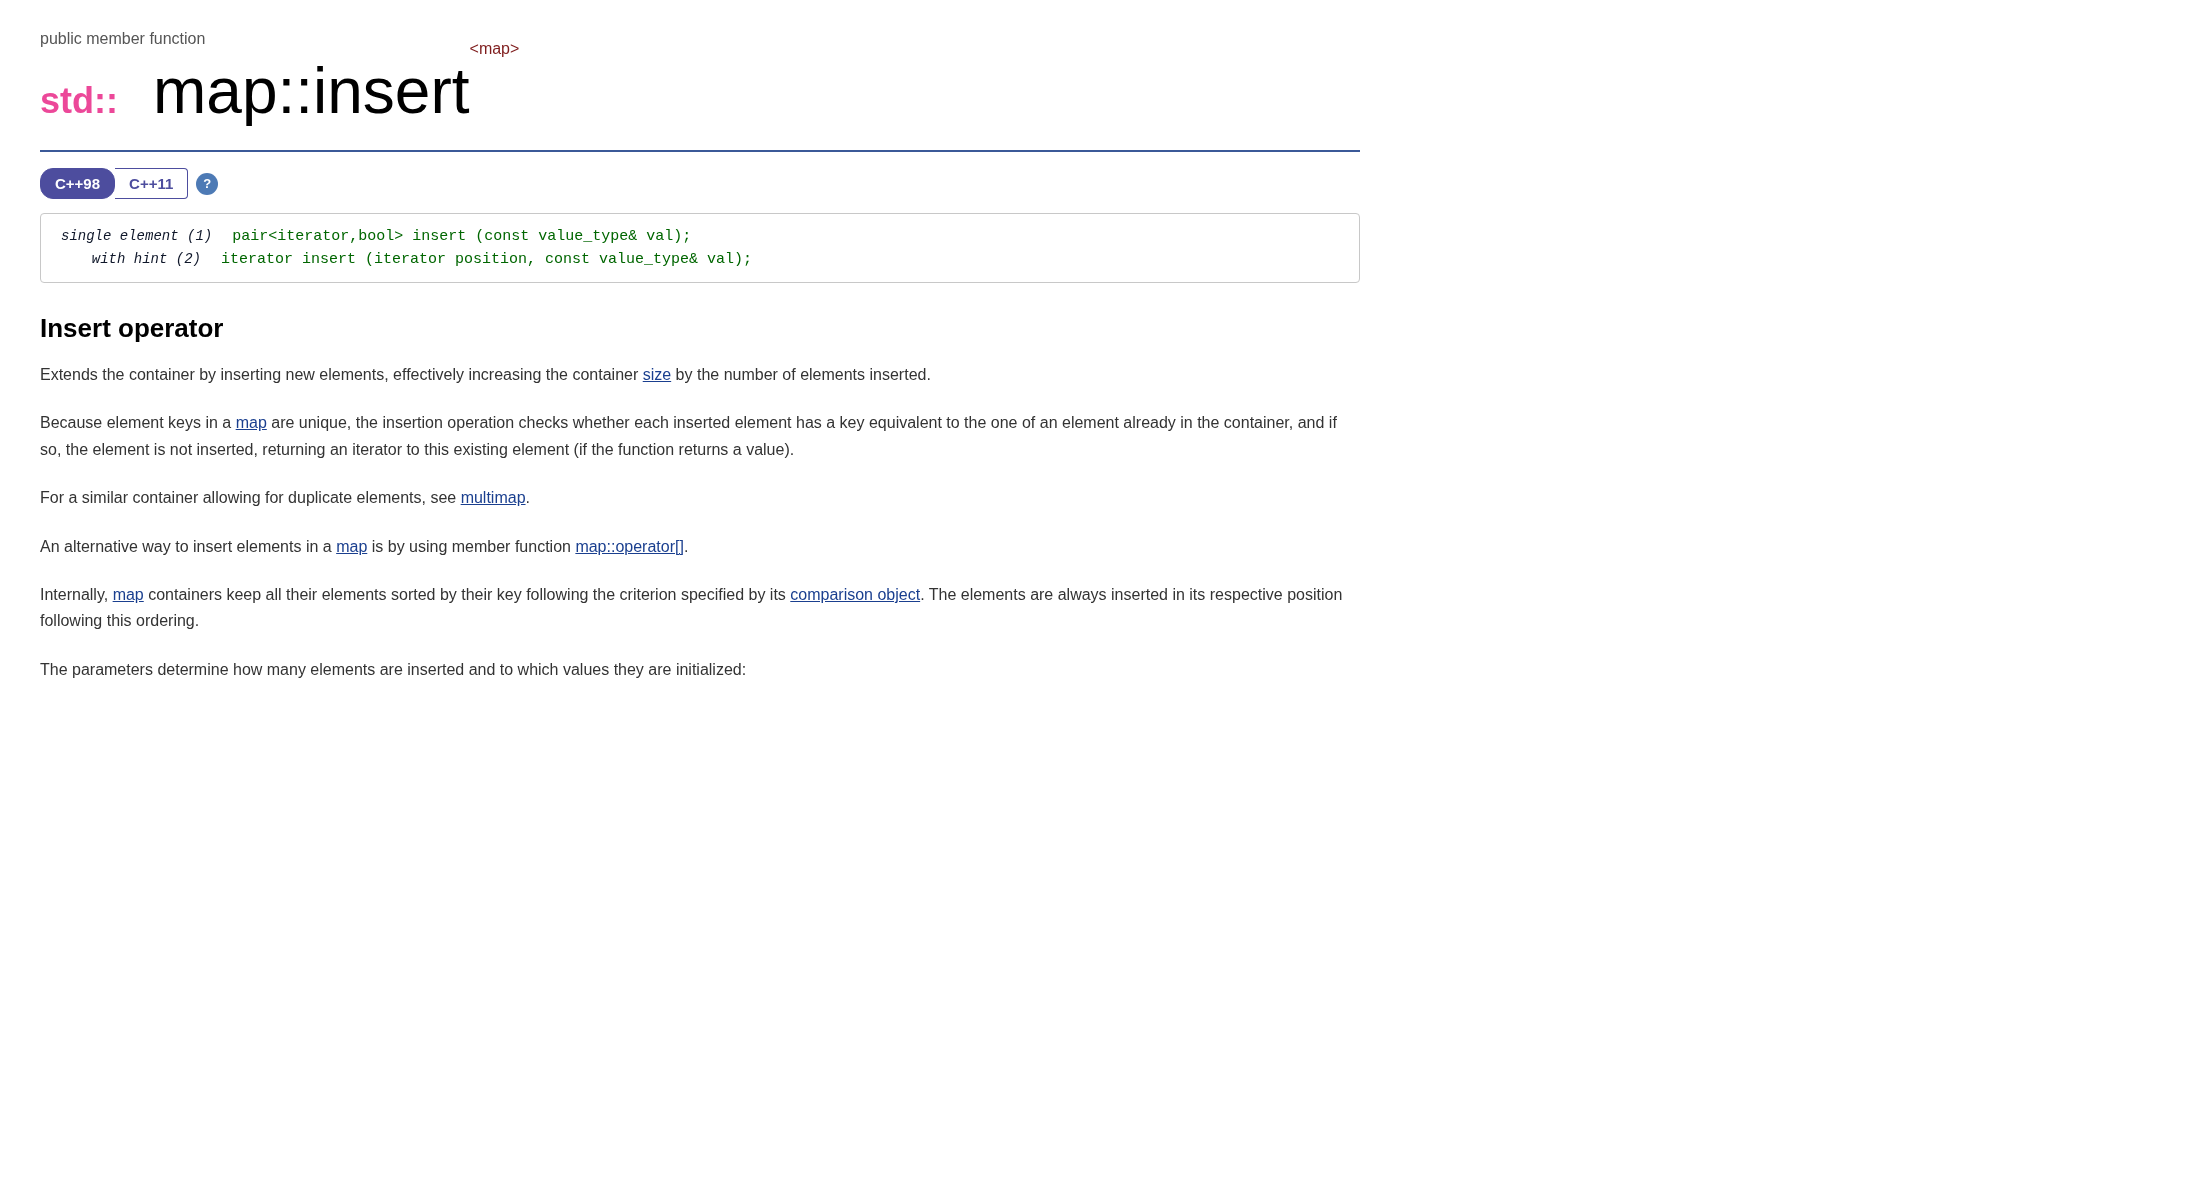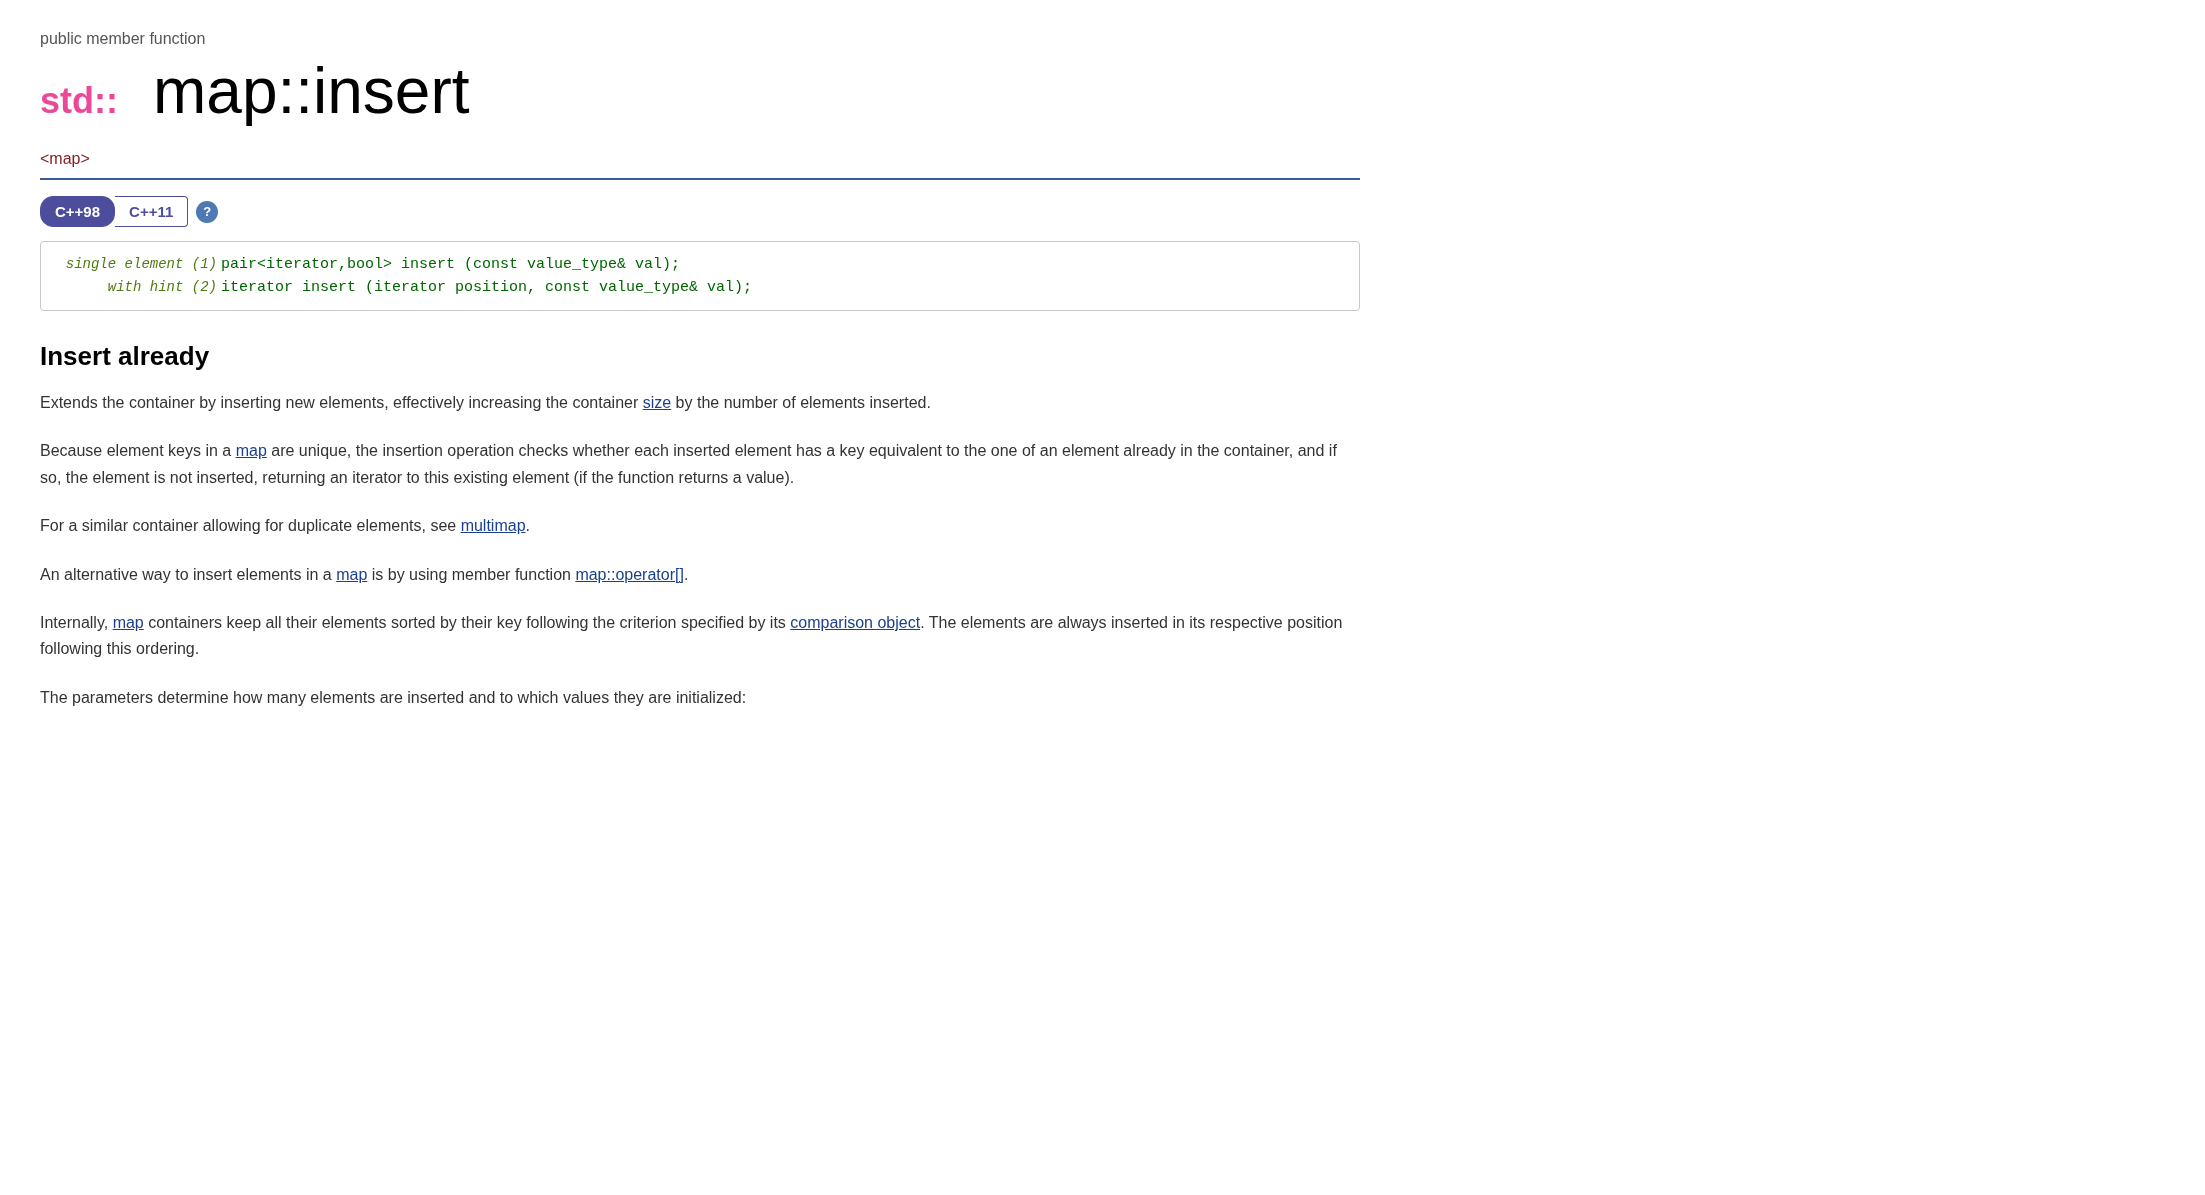--- a/index.html
+++ b/index.html
@@ -40,21 +40,20 @@
       font-size: 64px;
       color: #000;
       font-weight: normal;
       margin-left: 35px;
     }
 
     .header-row {
       display: flex;
       align-items: flex-start;
       justify-content: flex-start;
-      flex-direction: column;
     }
 
     .header-meta {
       font-size: 16px;
       color: #7f1d1d;
       padding-top: 10px;
     }
 
     .blue-divider {
       border: none;
@@ -129,26 +128,26 @@
       display: flex;
       align-items: baseline;
       margin-bottom: 6px;
     }
 
     .code-row:last-child {
       margin-bottom: 0;
     }
 
     .code-label {
-      color: #4d7c0f;
+      color: #0f172a;
       font-style: italic;
       font-size: 14px;
       min-width: 160px;
       text-align: right;
-      padding-right: 4px;
+      padding-right: 20px;
     }
 
     .code-content {
       color: #006600;
       font-size: 15px;
       text-align: right;
     }
 
     .section-heading {
       font-size: 26px;
@@ -195,21 +194,21 @@
   <div class="code-row">
     <span class="code-label">single element (1)</span>
     <span class="code-content">pair&lt;iterator,bool&gt; insert (const value_type&amp; val);</span>
   </div>
   <div class="code-row">
     <span class="code-label">with hint (2)</span>
     <span class="code-content">iterator insert (iterator position, const value_type&amp; val);</span>
   </div>
 </div>
 
-<div class="section-heading">Insert already</div>
+<div class="section-heading">Insert operator</div>
 
 <div class="description-block">
   Extends the container by inserting new elements, effectively increasing the container <a href="#">size</a> by the number of elements inserted.
 </div>
 
 <div class="description-block">
   Because element keys in a <a href="#">map</a> are unique, the insertion operation checks whether each inserted element has a key equivalent to the one of an element already in the container, and if so, the element is not inserted, returning an iterator to this existing element (if the function returns a value).
 </div>
 
 <div class="description-block">

